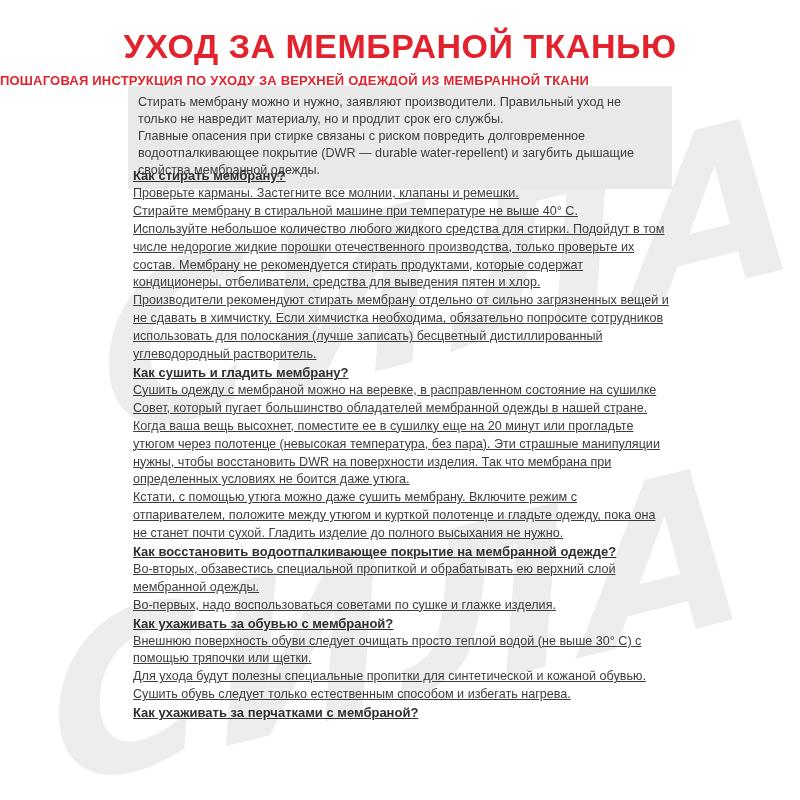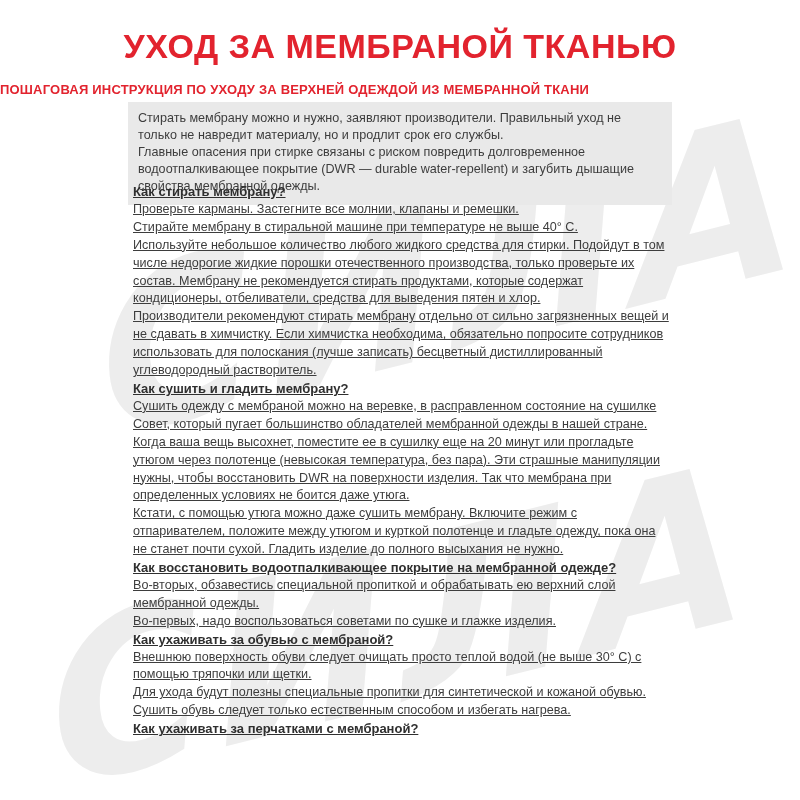--- a/index.html
+++ b/index.html
@@ -34,22 +34,22 @@
     user-select: none;
   }
   .wm-1 { left: 90px;  top: 150px; font-size: 215px; }
   .wm-2 { left: 40px;  top: 500px; font-size: 215px; }
   
   .content {
     position: relative;
     z-index: 1;
   }
   .page-title {
-    margin: 16px;
-    padding-top: 11px;
+    margin: 0;
+    padding-top: 27px;
     text-align: center;
     color: #e2232e;
     font-size: 34px;
     font-weight: 800;
     letter-spacing: 0.5px;
   }
   .page-subtitle {
     margin: 0;
     margin-top: 7px;
     text-align: left;

